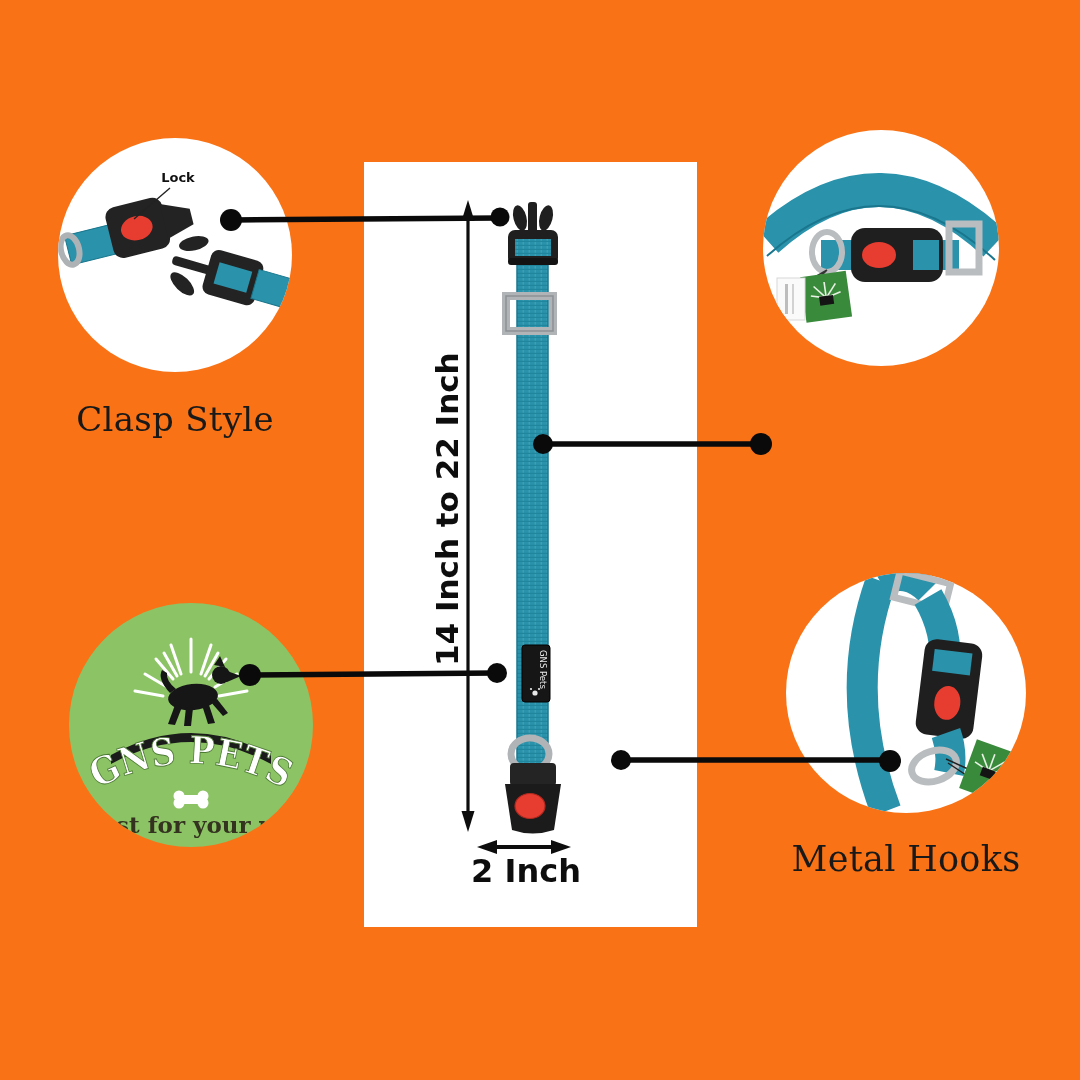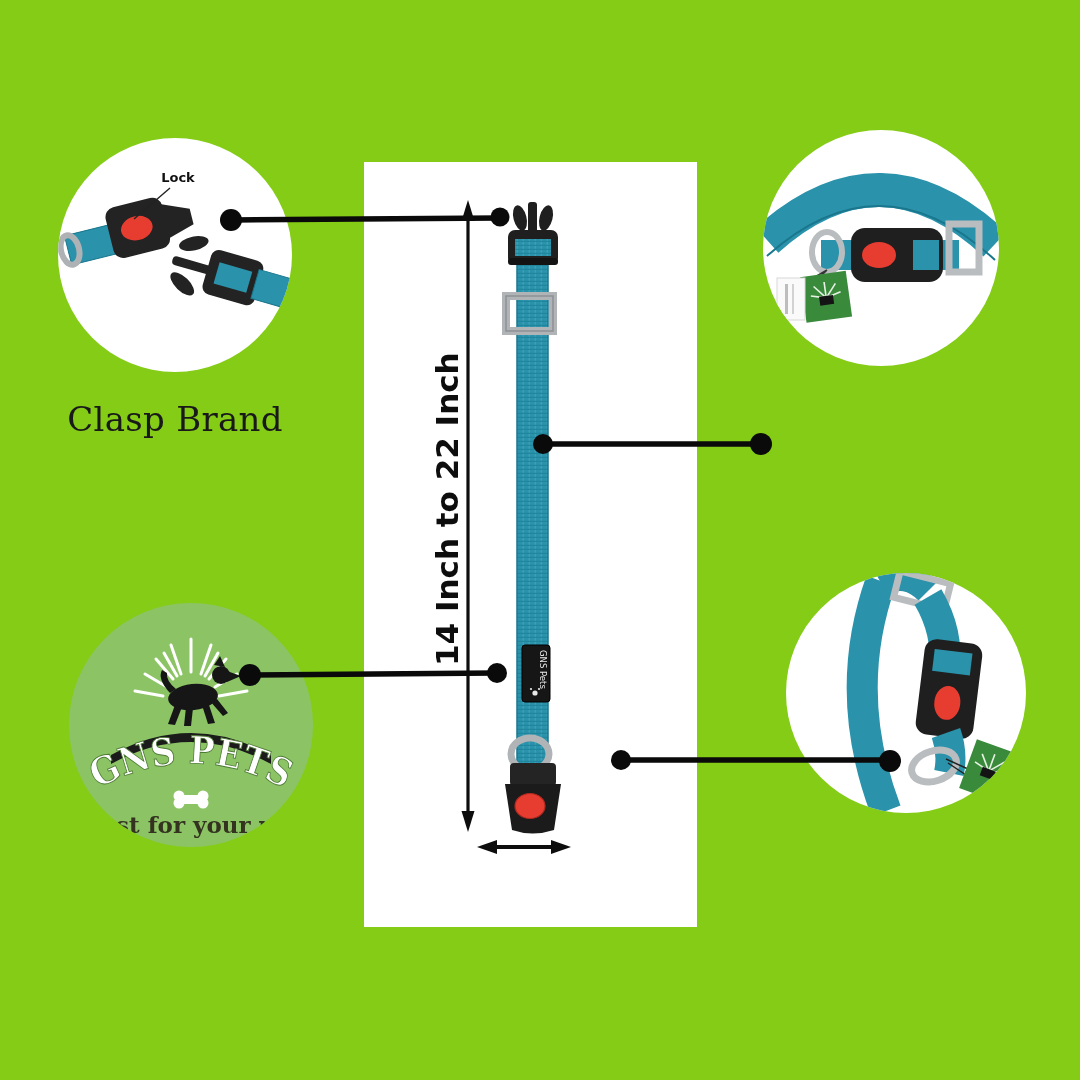--- a/index.html
+++ b/index.html
@@ -1,16 +1,16 @@
 <!DOCTYPE html>
 <html><head>
 <meta charset="utf-8">
 <style>
   html,body{margin:0;padding:0;background:#cbd3cd;}
-  .canvas{position:relative;width:1080px;height:1080px;background:#84cc16;overflow:hidden;
+  .canvas{position:relative;width:1080px;height:1080px;background:#f97316;overflow:hidden;
           font-family:"DejaVu Serif",serif;color:#1c1c1c;}
   .panel{position:absolute;left:364px;top:162px;width:333px;height:765px;background:#ffffff;}
   .circle{position:absolute;border-radius:50%;overflow:hidden;background:#ffffff;}
   .circle svg{display:block;}
   .caption{position:absolute;font-family:"DejaVu Serif",serif;font-size:34px;color:#191919;
            letter-spacing:0.3px;white-space:nowrap;}
   .caption.center{text-align:center;}
   .dim-label{position:absolute;font-family:"DejaVu Sans",sans-serif;font-weight:bold;color:#0d0d0d;
              font-size:31px;text-align:center;white-space:nowrap;}
   #len-label{transform:rotate(-90deg);transform-origin:center center;}
@@ -184,23 +184,25 @@
             <line x1="202" y1="198" x2="190" y2="184"></line>
           <line x1="202" y1="198" x2="214" y2="184"></line>
             <line x1="202" y1="198" x2="186" y2="194"></line>
           <line x1="202" y1="198" x2="218" y2="194"></line>
         </g>
         <rect x="195" y="196" width="14" height="9" fill="#141414"></rect>
       </g>
     </svg>
   </div>
 
-  <div class="caption center" style="left:58px;top:399px;width:234px">Clasp Brand</div>
+  <div class="caption center" style="left:58px;top:399px;width:234px">Clasp Style</div>
+  <div class="caption center" style="left:781px;top:839px;width:250px;font-size:35px">Metal Hooks</div>
 
   <div id="len-label" class="dim-label" style="left:297px;top:494px;width:300px;height:44px;line-height:44px">14 Inch to 22 Inch</div>
+  <div class="dim-label" style="left:446px;top:852px;width:160px;font-size:32px">2 Inch</div>
 
   <svg class="layer" width="1080" height="1080" viewBox="0 0 1080 1080">
     <g stroke="#0a0a0a" stroke-width="5.5" stroke-linecap="round" fill="#0a0a0a">
       <g>
         <line x1="234" y1="220" x2="499" y2="218"></line>
         <circle cx="231" cy="220" r="11" stroke="none"></circle>
         <circle cx="500" cy="217" r="9.5" stroke="none"></circle>
       </g>
       <g>
         <line x1="543" y1="444" x2="760" y2="444"></line>

